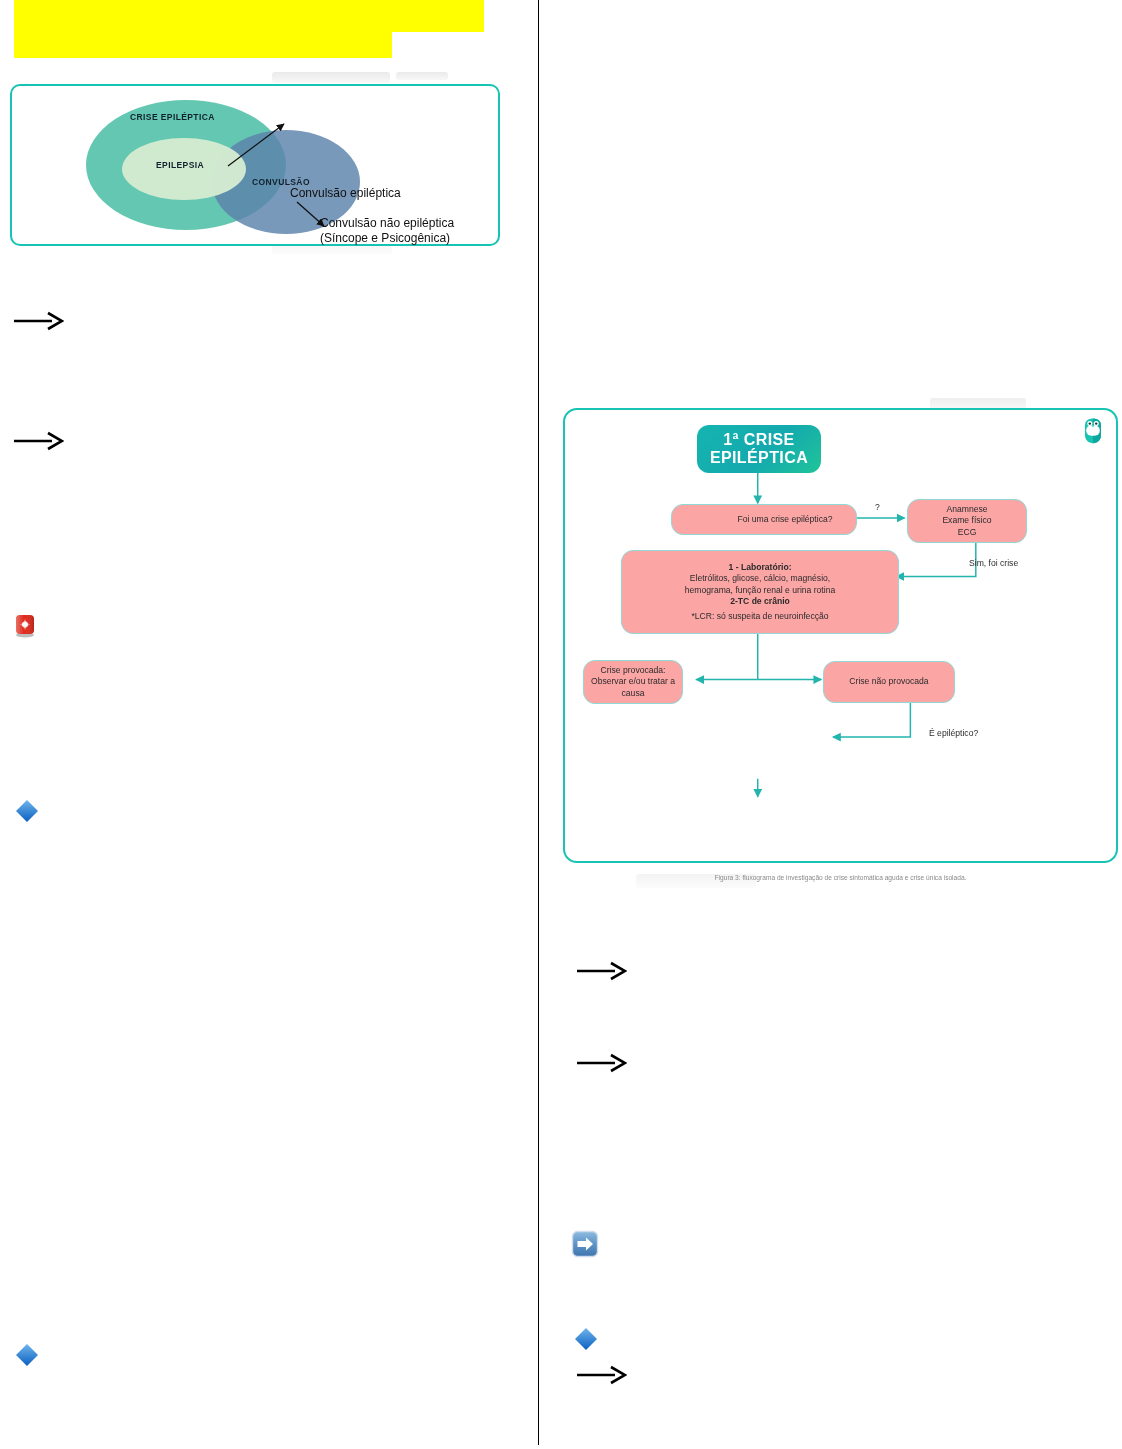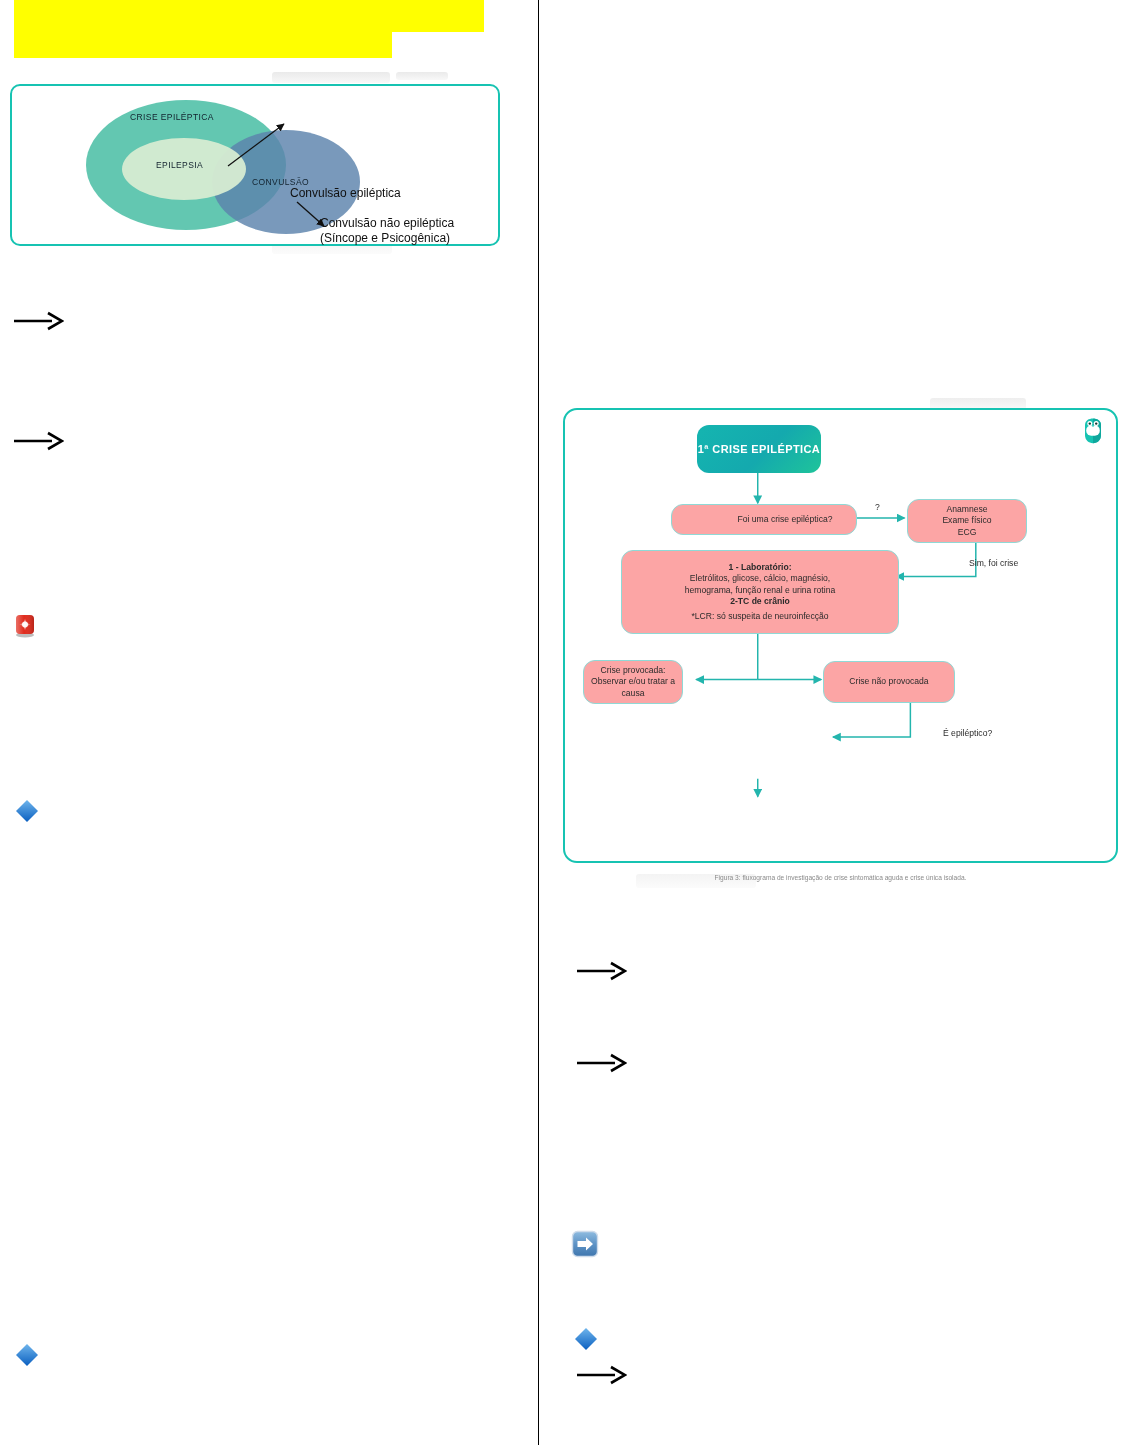--- a/index.html
+++ b/index.html
@@ -54,21 +54,21 @@
   }
   .ell-conv{
     left:200px;top:44px;width:148px;height:104px;
     background:#5b82ac;opacity:.82;
   }
   .ell-epi{
     left:110px;top:52px;width:124px;height:62px;
     background:#d6ecd2;opacity:.95;
   }
   .venn-lbl{
-    position:absolute;font-weight:normal;color:#12222e;
+    position:absolute;font-weight:bold;color:#12222e;
     font-size:8.5px;letter-spacing:.4px;white-space:nowrap;
   }
   .lbl-crise{left:118px;top:26px;}
   .lbl-epi{left:144px;top:74px;}
   .lbl-conv{left:240px;top:91px;}
   .venn-note{
     position:absolute;font-size:12px;color:#111;line-height:1.25;white-space:nowrap;
   }
   .note-a{left:278px;top:100px;}
   .note-b{left:308px;top:214px;}
@@ -87,21 +87,21 @@
     position:absolute;box-sizing:border-box;
     border:1px solid #8fd9d6;border-radius:12px;background:#fca5a5;
     display:flex;align-items:center;justify-content:center;
     text-align:center;font-size:8.6px;color:#2b2b2b;line-height:1.35;
     padding:3px 6px;
   }
   .node .ttl{font-weight:bold;}
   .node-start{
     position:absolute;box-sizing:border-box;border-radius:12px;
     background:linear-gradient(135deg,#15b5b0 0%,#14a9ae 55%,#1fc49a 100%);
-    color:#fff;font-weight:bold;font-size:11px;letter-spacing:.4px;
+    color:#fff;font-weight:bold;font-size:16px;letter-spacing:.4px;
     display:flex;align-items:center;justify-content:center;text-align:center;
   }
   .edge-lbl{
     position:absolute;font-size:8.6px;color:#2b2b2b;white-space:nowrap;
   }
   .flow-svg{position:absolute;inset:0;width:100%;height:100%;overflow:visible;}
 
   .fig-caption{
     position:absolute;left:563px;top:874px;width:555px;
     text-align:center;font-size:6.6px;color:#8a8a8a;
@@ -274,21 +274,21 @@
       <div class="node" style="left:18px;top:250px;width:100px;height:44px;flex-direction:column;">
         <span>Crise provocada:</span>
         <span>Observar e/ou tratar a</span>
         <span>causa</span>
       </div>
 
       <div class="node" style="left:258px;top:251px;width:132px;height:42px;">
         <span>Crise não provocada</span>
       </div>
 
-      <div class="edge-lbl" style="left:378px;top:318px;">É epiléptico?</div>
+      <div class="edge-lbl" style="left:364px;top:318px;">É epiléptico?</div>
 
 
 
     </div>
   </div>
 
   <div class="fig-caption">Figura 3: fluxograma de investigação de crise sintomática aguda e crise única isolada.</div>
 
   <div class="arrow-black" style="left:575px;top:958px;">
     <svg width="52" height="26" viewBox="0 0 52 26">

